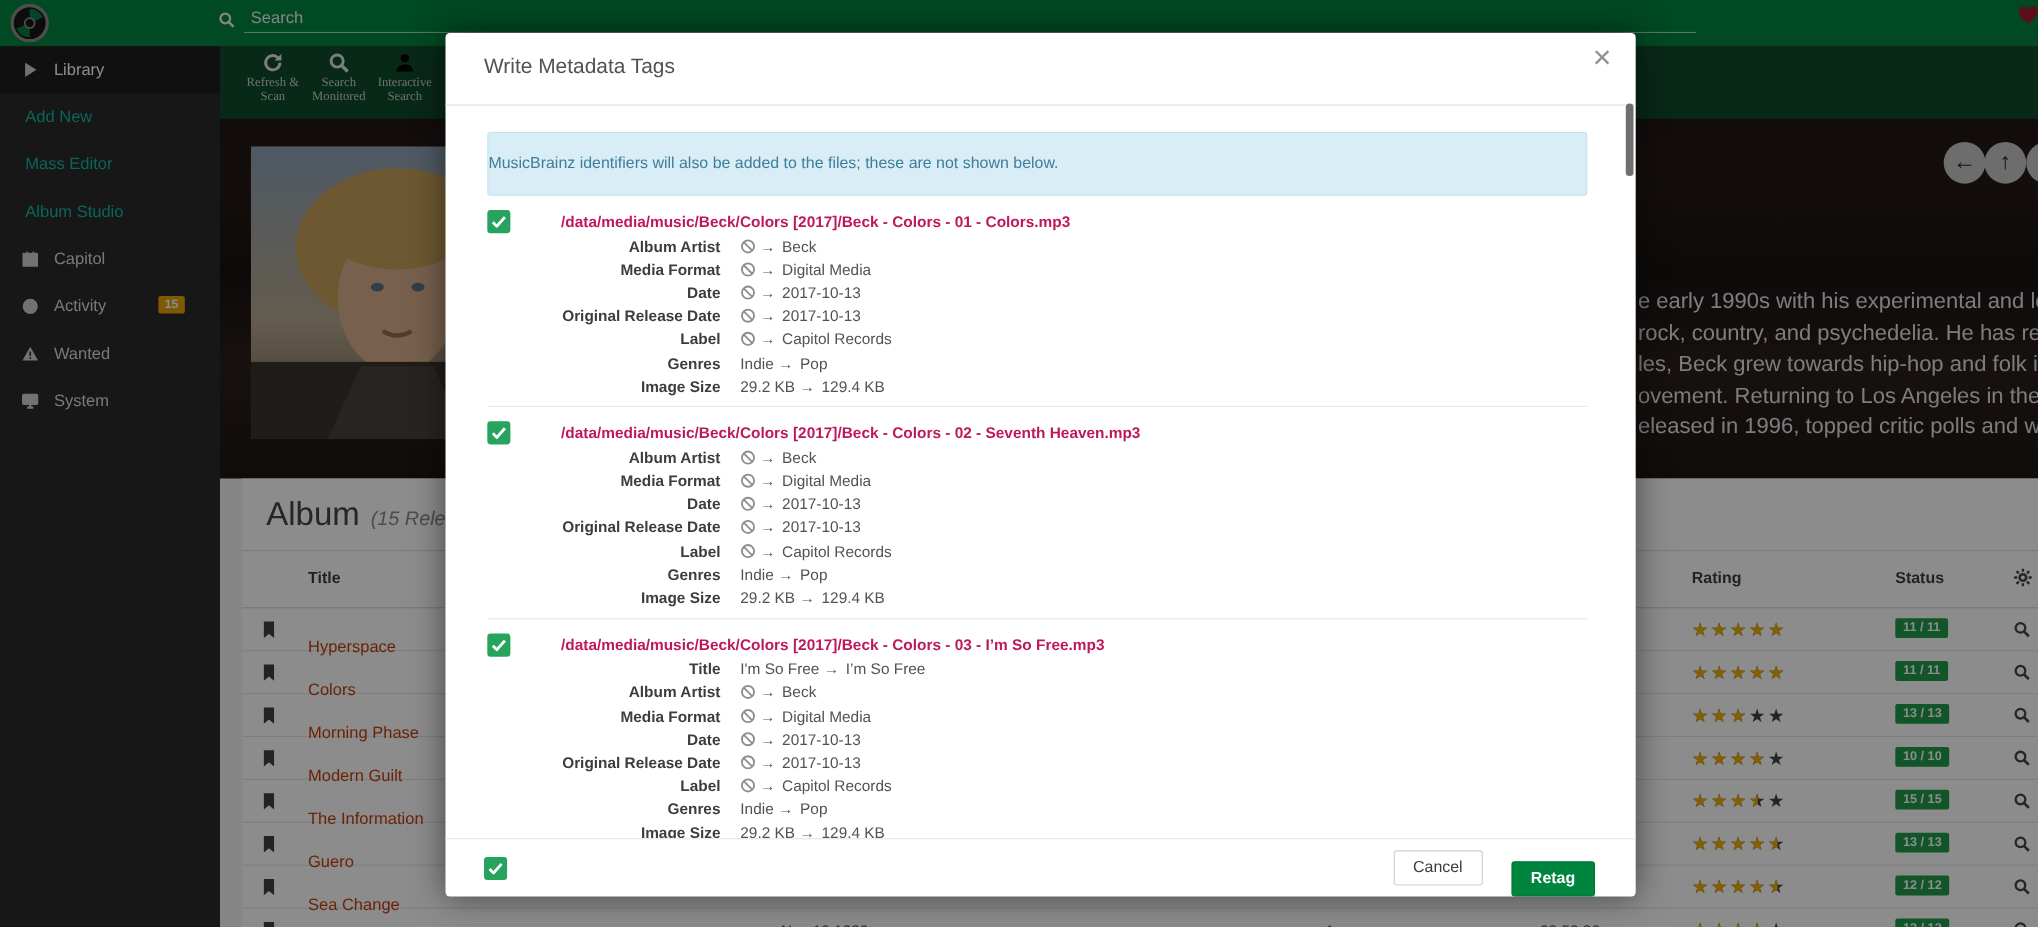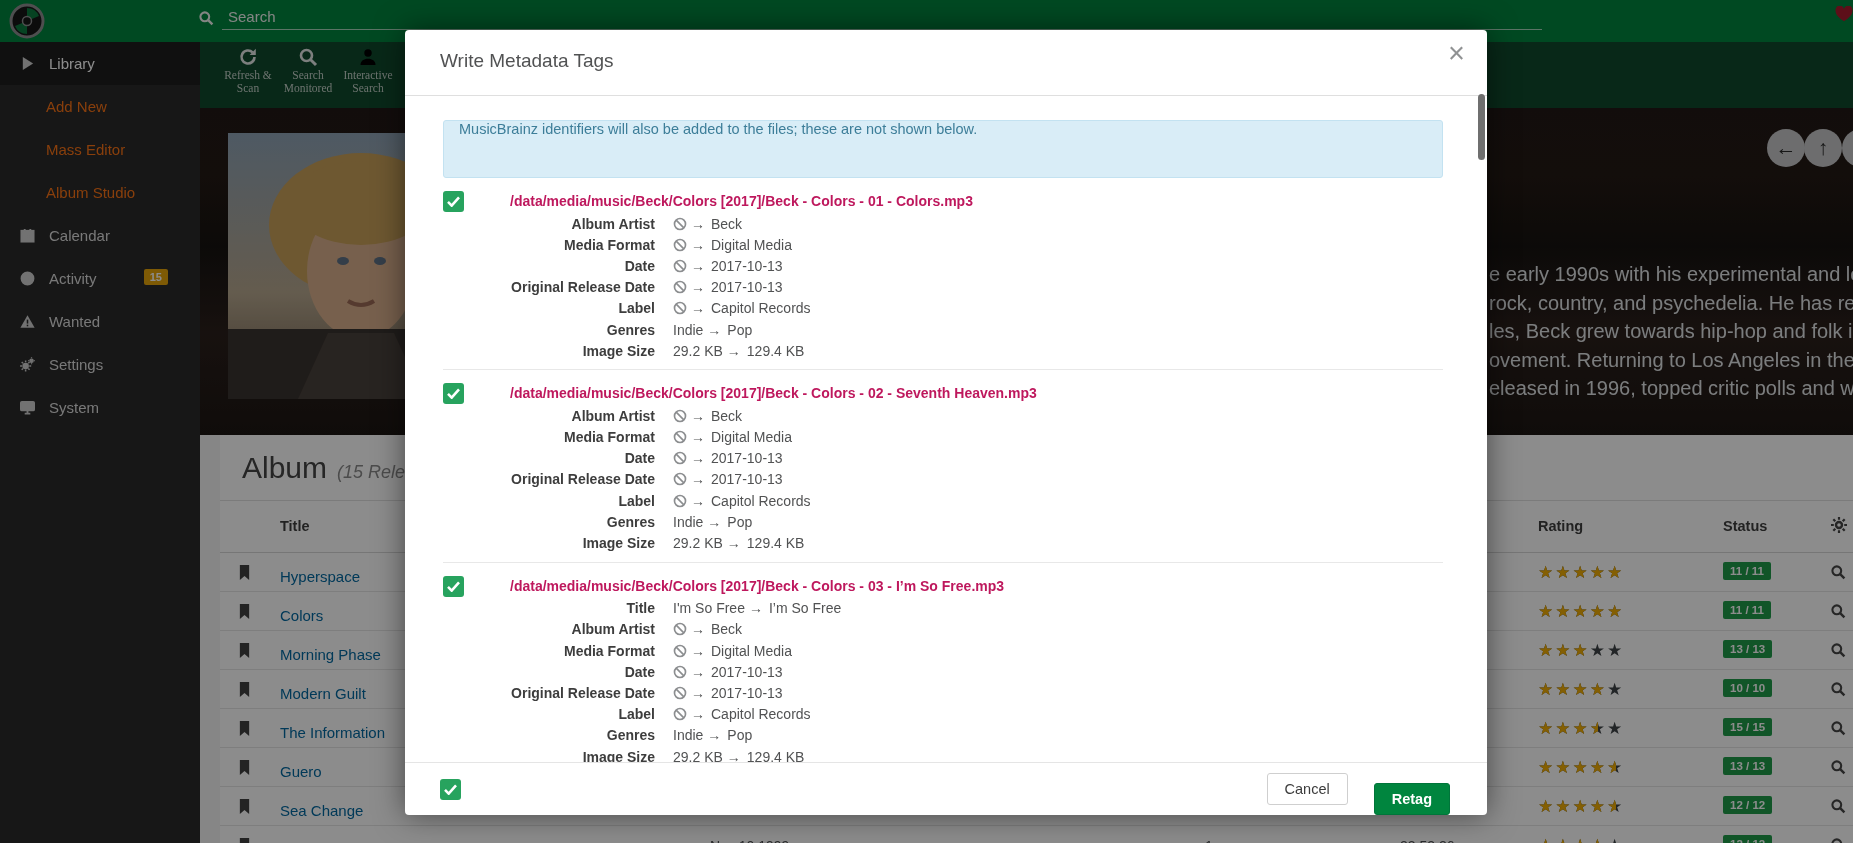--- a/index.html
+++ b/index.html
@@ -16,21 +16,21 @@
   .search-icon { position:absolute; left:0; top:2px; width:16px; height:16px; color:#eef2ef; }
   .search-icon svg { width:16px; height:16px; }
   .search-text { position:absolute; left:30px; top:0; font-size:15px; color:#eff3f0; }
   .search-underline { position:absolute; left:222px; top:29px; width:1320px; height:1px; background:rgba(255,255,255,.65); }
   .heart { position:absolute; left:1835px; top:6px; width:18px; height:16px; color:#a91d2e; }
   .heart svg{ width:18px; height:16px; fill:currentColor; }
 
   
   .sidebar { position:absolute; left:0; top:42px; width:200px; height:801px; background:#2a2a2a; z-index:2; }
   .side-item { position:relative; height:43px; display:flex; align-items:center; padding-left:20px; color:#dcdcdc; font-size:15px; cursor:pointer; }
-  .side-item.child { padding-left:46px; color:#f97316; }
+  .side-item.child { padding-left:23px; color:#14b8a6; }
   .side-item.active { background:#1e1e1e; color:#ffffff; }
   .s-icon { width:16px; height:16px; margin-right:13px; display:inline-flex; color:#cfcfcf; }
   .s-icon svg { width:15px; height:15px; fill:currentColor; }
   .s-badge { position:absolute; right:32px; top:12px; background:#e6a50a; color:#fff; font-size:11px; font-weight:bold; padding:2px 6px; border-radius:2px;margin-left:39px; }
   .s-badge:empty { display:none; }
 
   
   .fanart { position:absolute; left:200px; top:42px; width:1653px; height:393px; z-index:1;
     background:linear-gradient(180deg,#20181a 0%, #241a14 34%, #171311 52%, #2b201c 74%, #1d1713 100%); }
   .toolbar { position:absolute; left:200px; top:42px; width:1653px; height:66px; background:#0f4a2d; z-index:2; display:flex; }
@@ -53,42 +53,42 @@
   .card-title { position:absolute; left:22px; top:16px; font-size:30px; color:#454545; }
   .card-sub { font-size:18px; font-style:italic; color:#8a8a8a; margin-left:10px; }
   .tbl-head { position:relative; height:53px; border-top:1px solid #e0e0e0; border-bottom:1px solid #d8d8d8; }
   .th { position:absolute; top:17px; font-size:14.5px; font-weight:bold; color:#3f3f3f; }
   .th-title { left:60px; } .th-rating { left:1318px; } .th-status { left:1503px; }
   .th-gear { position:absolute; left:1610px; top:15px; width:18px; height:18px; color:#464646; cursor:pointer; }
   .th-gear svg { width:18px; height:18px; }
   .alb-row { position:relative; height:39px; border-bottom:1px solid #e5e5e5; }
   .bm { position:absolute; left:18px; top:11px; width:13px; height:17px; color:#414141; cursor:pointer; }
   .bm svg { width:13px; height:17px; fill:currentColor; }
-  .alb-title { position:absolute; left:60px; top:15px; font-size:15px; color:#0369a1; text-decoration:none; cursor:pointer; }
+  .alb-title { position:absolute; left:60px; top:27px; font-size:15px; color:#c2410c; text-decoration:none; cursor:pointer; }
   .alb-date { position:absolute; left:490px; top:12px; font-size:14px; color:#4b4e50; }
   .alb-media { position:absolute; left:985px; top:12px; font-size:14px; color:#4b4e50; }
   .alb-dur { position:absolute; left:1180px; top:12px; font-size:14px; color:#4b4e50; }
   .stars { position:absolute; left:1318px; top:10px; font-size:17px; letter-spacing:2px; line-height:19px; }
   .st-bg { color:#3f4447; }
   .st-fg { position:absolute; left:0; top:0; overflow:hidden; white-space:nowrap; color:#f0ae07; }
   .alb-status { position:absolute; left:1503px; top:9px; background:#1f9c4a; color:#fff; font-size:11.5px; font-weight:bold;
     padding:3px 7px; border-radius:2px; min-width:48px; text-align:center; }
   .row-search { position:absolute; left:1610px; top:11px; width:16px; height:16px; color:#464646; cursor:pointer; }
   .row-search svg { width:16px; height:16px; }
 
   
   .backdrop { position:absolute; inset:0; background:rgba(0,0,0,0.45); z-index:10; }
   .modal { position:absolute; left:405px; top:30px; width:1082px; height:785px; background:#fff; z-index:20;
     border-radius:4px; box-shadow:0 0 30px rgba(0,0,0,.5); }
   .modal-header { position:relative; height:66px; border-bottom:1px solid #dfdfdf; }
   .modal-title { position:absolute; left:35px; top:20px; font-size:19px; color:#515253; }
   .modal-close { position:absolute; right:22px; top:9px; font-size:29px; color:#909293; cursor:pointer; line-height:1; }
   .modal-body { position:absolute; left:0; top:66px; width:1082px; height:666px; overflow:hidden; padding:0 44px 0 38px; }
   .info-box { margin-top:24px; height:58px; background:#d9edf7; border:1px solid #c3e2f1; border-radius:3px;
-    display:flex; padding-left:15px; color:#3d7e99; font-size:14.5px; }
+    display:flex; align-items:center; color:#3d7e99; font-size:14.5px; }
   .file-block { margin-top:13px; font-size:14px; }
   .fb-head { position:relative; height:22px; }
   .fb-path { position:absolute; left:67px; top:2px; font-weight:bold; color:#be185d; }
   .checkbox { position:absolute; left:0; top:0; width:21px; height:21px; background:#27a35e; border-radius:3px;
     display:flex; align-items:center; justify-content:center; cursor:pointer; }
   .checkbox svg { width:13px; height:11px; }
   .trow { display:flex; height:21.2px; align-items:center; }
   .tlabel { width:212px; text-align:right; font-weight:bold; color:#3d3d3d; flex:none; }
   .tval { margin-left:18px; color:#515253; display:flex; align-items:center; }
   .ban { display:inline-flex; width:14px; height:14px; color:#8c8e90; }
@@ -152,52 +152,41 @@
       <span>Album Studio</span>
     </div>
     <div class="side-item">
       <span class="s-icon">
         <svg viewBox="0 0 16 16" fill="none" stroke="currentColor">
           <rect x="1.5" y="3" width="13" height="11.5" stroke-width="2"></rect>
           <path d="M1.5 6.5h13M5 1v3M11 1v3" stroke-width="2"></path>
           <path d="M4.5 9h2M7.5 9h2M10.5 9h2M4.5 11.5h2M7.5 11.5h2" stroke-width="1.6"></path>
         </svg>
       </span>
-      <span>Calendar</span>
+      <span>Capitol</span>
     </div>
     <div class="side-item">
       <span class="s-icon">
         <svg viewBox="0 0 16 16" fill="none" stroke="currentColor">
           <circle cx="8" cy="8" r="6.4" stroke-width="2"></circle>
           <path d="M8 4.6V8l2.6 1.6" stroke-width="1.7"></path>
         </svg>
       </span>
       <span>Activity</span>
       <span class="s-badge">15</span>
     </div>
     <div class="side-item">
       <span class="s-icon">
         <svg viewBox="0 0 16 16">
           <path d="M8 1.2L15.6 14.6H.4z"></path>
           <rect x="7.2" y="6" width="1.6" height="4.2" fill="#2a2a2a"></rect>
           <rect x="7.2" y="11.4" width="1.6" height="1.7" fill="#2a2a2a"></rect>
         </svg>
       </span>
       <span>Wanted</span>
-    </div>
-    <div class="side-item">
-      <span class="s-icon">
-        <svg viewBox="0 0 16 16" fill="none" stroke="currentColor">
-          <circle cx="6" cy="9.5" r="2.6" stroke-width="1.8"></circle>
-          <path d="M6 5.6v-2M6 15.4v-2M2.1 9.5h-2M11.9 9.5h-2M3.2 6.7L1.8 5.3M8.8 12.3l1.4 1.4M3.2 12.3l-1.4 1.4M8.8 6.7l1.4-1.4" stroke-width="1.6"></path>
-          <circle cx="12.3" cy="4" r="1.7" stroke-width="1.5"></circle>
-          <path d="M12.3 1.4V.2M12.3 7.8V6.6M9.7 4H8.5M16 4h-1.2" stroke-width="1.3"></path>
-        </svg>
-      </span>
-      <span>Settings</span>
     </div>
     <div class="side-item">
       <span class="s-icon">
         <svg viewBox="0 0 16 16" fill="none" stroke="currentColor">
           <rect x="1" y="2" width="14" height="9" rx="1" stroke-width="2"></rect>
           <path d="M5 14.5h6M8 11v3.5" stroke-width="2"></path>
         </svg>
       </span>
       <span>System</span>
     </div>

